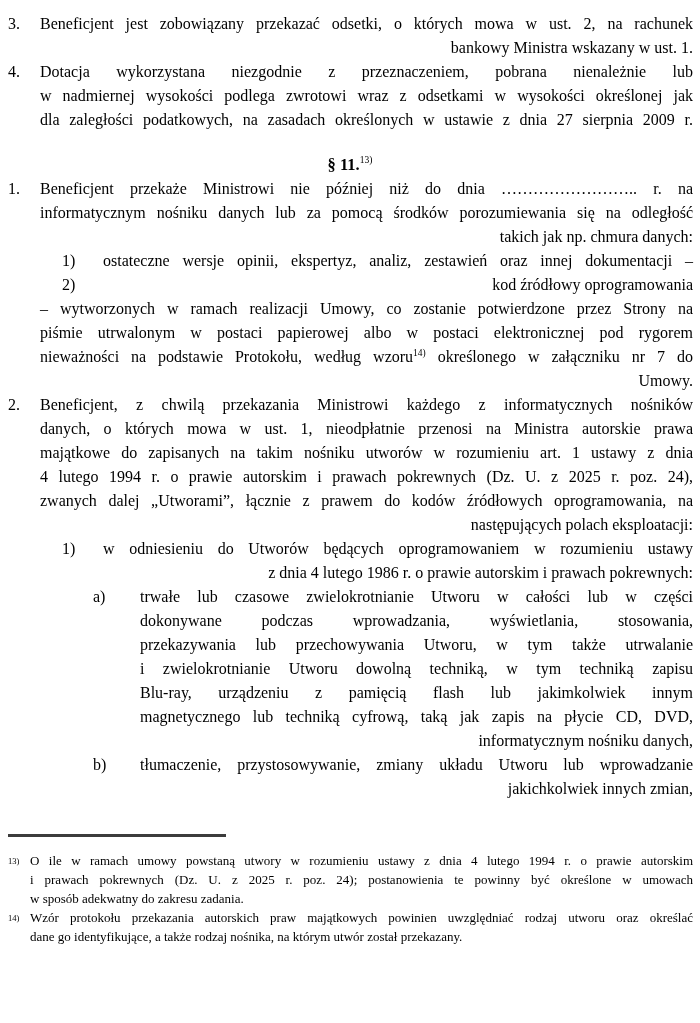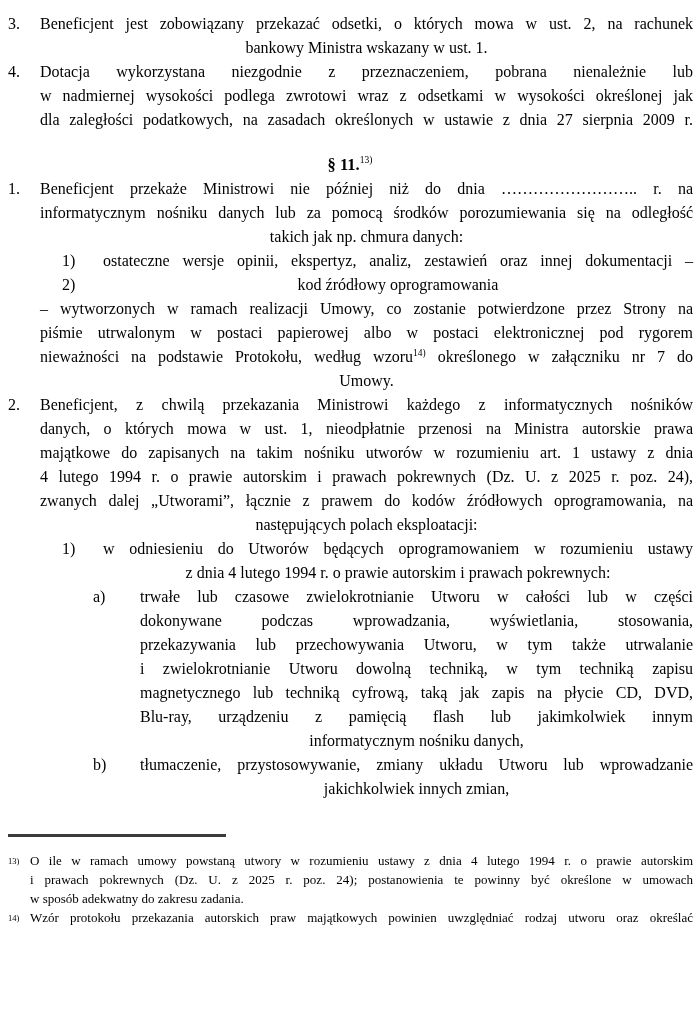--- a/index.html
+++ b/index.html
@@ -10,21 +10,21 @@
     background:#ffffff;
     color:#000000;
     font-family:"Liberation Serif","DejaVu Serif",serif;
     font-size:16px;
     overflow:hidden;
   }
   .line{
     position:relative;
     line-height:24px;
     padding-right:7px;
-    text-align:center;
+    text-align:right;
     white-space:normal;
   }
   .jf{text-align:justify;text-align-last:justify;}
   .l1{padding-left:40px;}
   .l2{padding-left:103px;}
   .l3{padding-left:140px;}
   .l1>.marker{left:8px;}
   .l2>.marker{left:62px;}
   .l3>.marker{left:93px;}
   .marker{position:absolute;top:0;}
@@ -80,34 +80,35 @@
       <div class="line l1 jf"><span>piśmie utrwalonym w postaci papierowej albo w postaci elektronicznej pod rygorem</span></div>
       <div class="line l1 jf"><span>nieważności na podstawie Protokołu, według wzoru</span><sup>14)</sup><span> określonego w załączniku nr 7 do</span></div>
       <div class="line l1"><span>Umowy.</span></div>
       <div class="line l1 jf"><span class="marker">2.</span><span>Beneficjent, z chwilą przekazania Ministrowi każdego z informatycznych nośników</span></div>
       <div class="line l1 jf"><span>danych, o których mowa w ust. 1, nieodpłatnie przenosi na Ministra autorskie prawa</span></div>
       <div class="line l1 jf"><span>majątkowe do zapisanych na takim nośniku utworów w rozumieniu art. 1 ustawy z dnia</span></div>
       <div class="line l1 jf"><span>4 lutego 1994 r. o prawie autorskim i prawach pokrewnych (Dz. U. z 2025 r. poz. 24),</span></div>
       <div class="line l1 jf"><span>zwanych dalej „Utworami”, łącznie z prawem do kodów źródłowych oprogramowania, na</span></div>
       <div class="line l1"><span>następujących polach eksploatacji:</span></div>
       <div class="line l2 jf"><span class="marker">1)</span><span>w odniesieniu do Utworów będących oprogramowaniem w rozumieniu ustawy</span></div>
-      <div class="line l2"><span>z dnia 4 lutego 1994 r. o prawie autorskim i prawach pokrewnych:</span></div>
+      <div class="line l2"><span>z dnia 4 lutego 1986 r. o prawie autorskim i prawach pokrewnych:</span></div>
       <div class="line l3 jf"><span class="marker">a)</span><span>trwałe lub czasowe zwielokrotnianie Utworu w całości lub w części</span></div>
       <div class="line l3 jf"><span>dokonywane podczas wprowadzania, wyświetlania, stosowania,</span></div>
       <div class="line l3 jf"><span>przekazywania lub przechowywania Utworu, w tym także utrwalanie</span></div>
       <div class="line l3 jf"><span>i zwielokrotnianie Utworu dowolną techniką, w tym techniką zapisu</span></div>
+      <div class="line l3 jf"><span>Blu-ray, urządzeniu z pamięcią flash lub jakimkolwiek innym</span></div>
       <div class="line l3 jf"><span>magnetycznego lub techniką cyfrową, taką jak zapis na płycie CD, DVD,</span></div>
-      <div class="line l3 jf"><span>Blu-ray, urządzeniu z pamięcią flash lub jakimkolwiek innym</span></div>
       <div class="line l3"><span>informatycznym nośniku danych,</span></div>
       <div class="line l3 jf"><span class="marker">b)</span><span>tłumaczenie, przystosowywanie, zmiany układu Utworu lub wprowadzanie</span></div>
       <div class="line l3"><span>jakichkolwiek innych zmian,</span></div>
     </div>
 
   <div class="separator" style="background: rgb(60, 60, 60);"></div>
 
   <div id="footnotes">
       <div class="fline l1 jf"><span class="marker">13)</span><span>O ile w ramach umowy powstaną utwory w rozumieniu ustawy z dnia 4 lutego 1994 r. o prawie autorskim</span></div>
       <div class="fline l1 jf"><span>i prawach pokrewnych (Dz. U. z 2025 r. poz. 24); postanowienia te powinny być określone w umowach</span></div>
       <div class="fline l1"><span>w sposób adekwatny do zakresu zadania.</span></div>
       <div class="fline l1 jf"><span class="marker">14)</span><span>Wzór protokołu przekazania autorskich praw majątkowych powinien uwzględniać rodzaj utworu oraz określać</span></div>
+      <div class="fline l1"><span>dane go identyfikujące, a także rodzaj nośnika, na którym utwór został przekazany.</span></div>
     </div>
 
 </div>
 
 </body></html>

